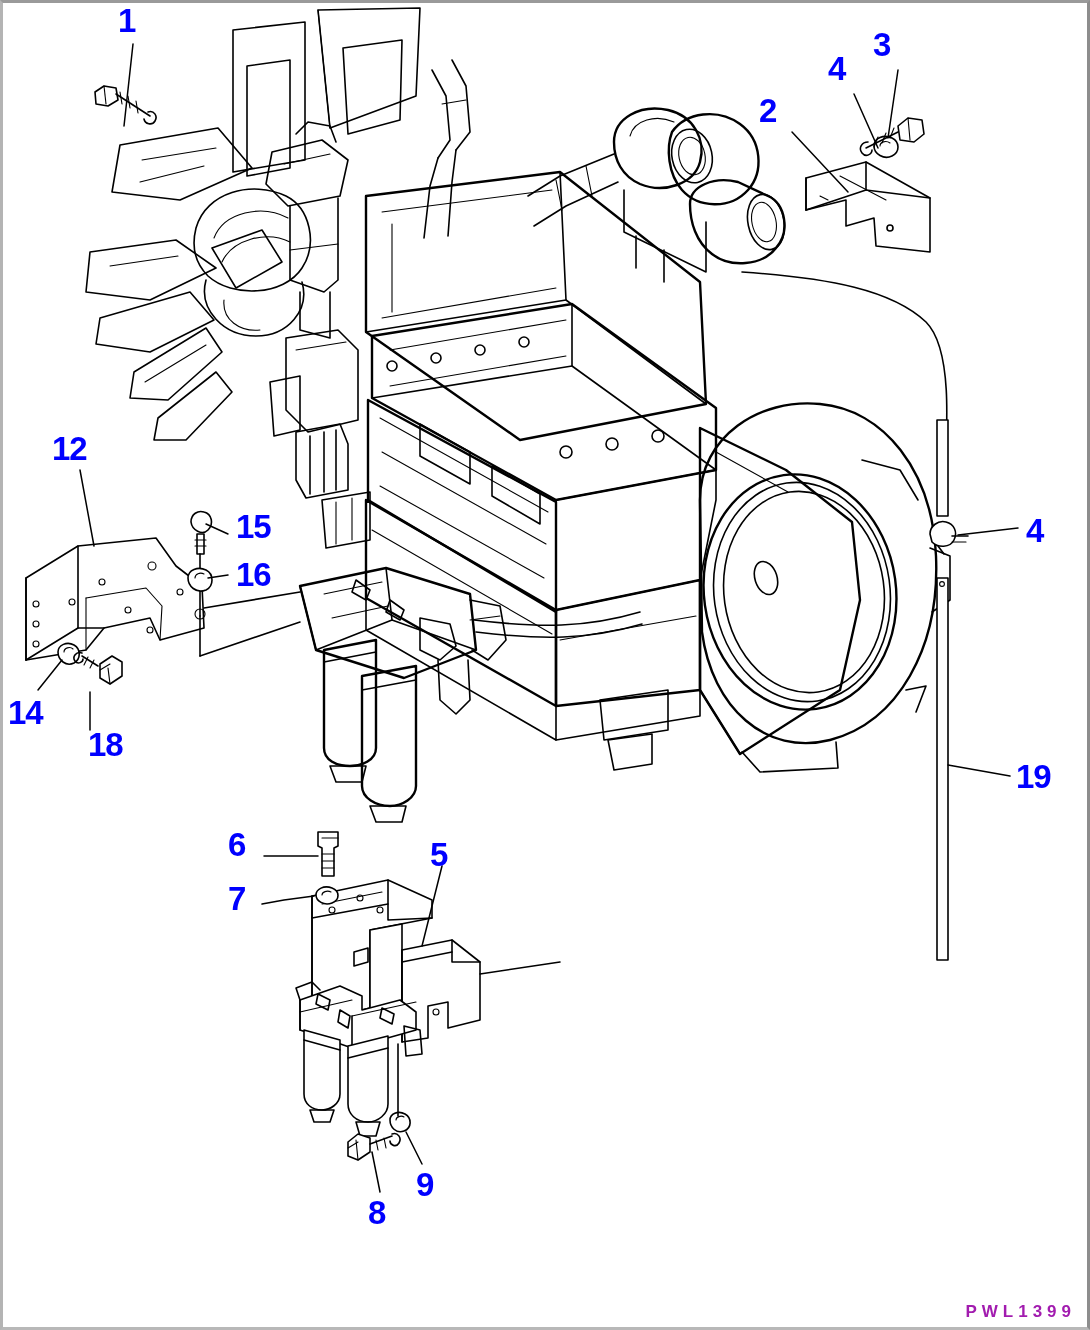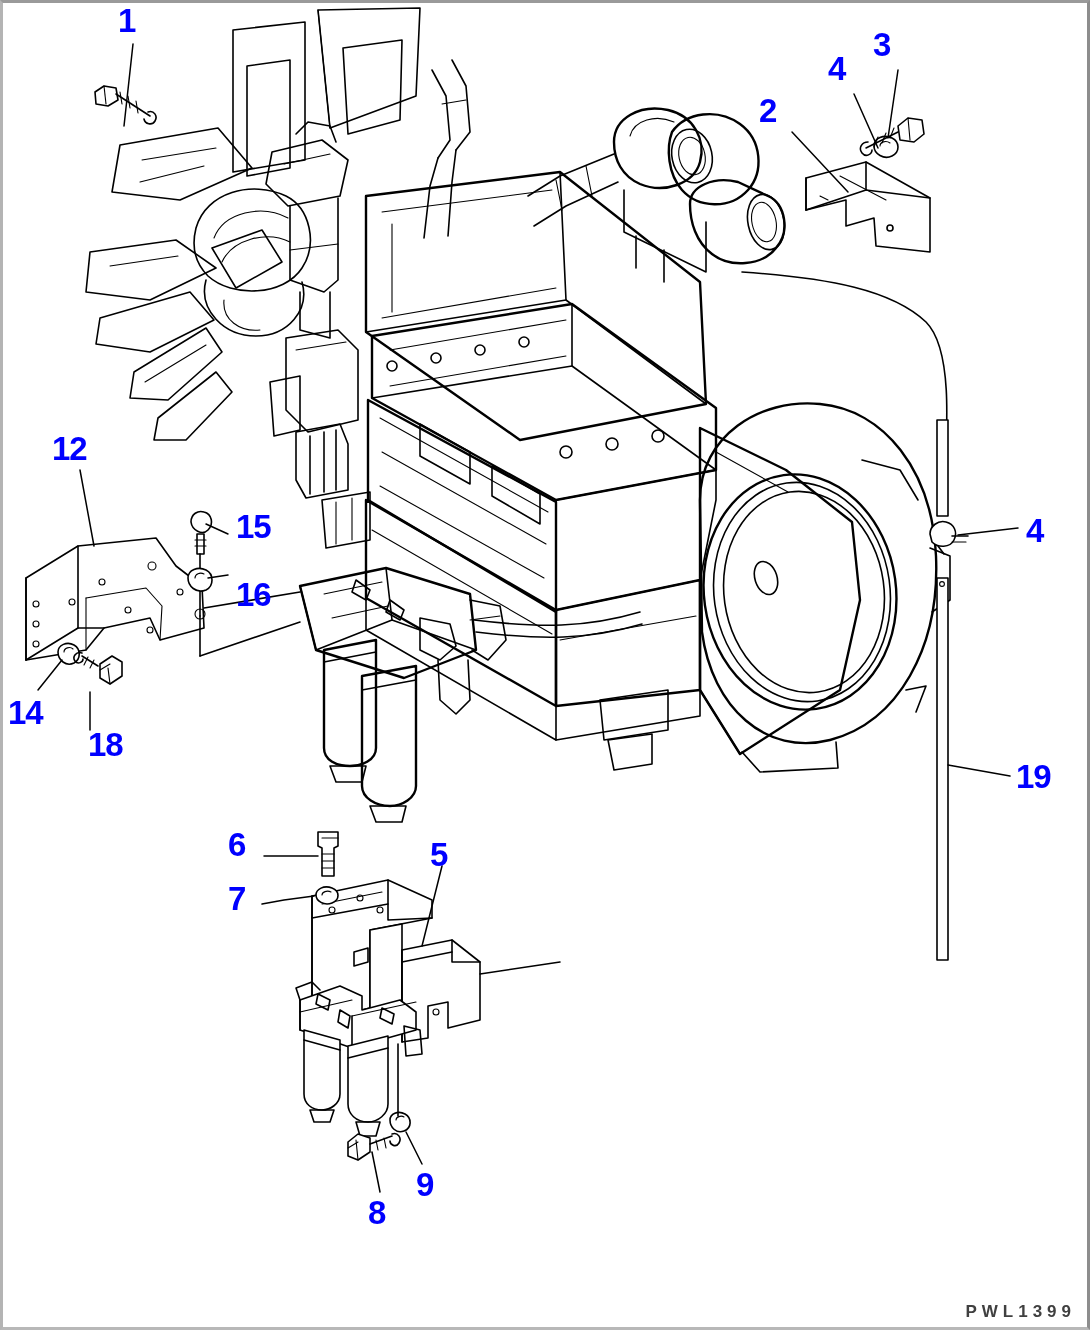--- a/index.html
+++ b/index.html
@@ -47,21 +47,21 @@
     font-size: 33px;
     line-height: 33px;
     letter-spacing: -1px;
     white-space: nowrap;
     user-select: none;
   }
   #watermark {
     position: absolute;
     right: 14px;
     bottom: 8px;
-    color: #404040;
+    color: #a21caf;
     font-family: "Liberation Sans", sans-serif;
     font-size: 17px;
     font-weight: bold;
     letter-spacing: 5px;
     white-space: nowrap;
   }
   svg { display: block; }
   .ln { fill:none; stroke:#000; stroke-width:1.6; stroke-linecap:round; stroke-linejoin:round; }
   .ln2 { fill:none; stroke:#000; stroke-width:2.4; stroke-linecap:round; stroke-linejoin:round; }
   .lnThin { fill:none; stroke:#000; stroke-width:1.1; stroke-linecap:round; stroke-linejoin:round; }
@@ -434,18 +434,18 @@
   <div class="callout" style="left:228px; top:828px;">6</div>
   <div class="callout" style="left:228px; top:882px;">7</div>
   <div class="callout" style="left:368px; top:1196px;">8</div>
   <div class="callout" style="left:416px; top:1168px;">9</div>
   <div class="callout" style="left:1016px; top:760px;">19</div>
   <div class="callout" style="left:1026px; top:514px;">4</div>
   <div class="callout" style="left:52px; top:432px;">12</div>
   <div class="callout" style="left:88px; top:728px;">18</div>
   <div class="callout" style="left:8px; top:696px;text-align:right;">14</div>
   <div class="callout" style="left:236px; top:510px;">15</div>
-  <div class="callout" style="left:236px; top:578px;">16</div>
+  <div class="callout" style="left:236px; top:558px;">16</div>
 
   <div id="watermark">PWL1399</div>
 
   <div id="frame"></div>
 </div>
 
 </body></html>

